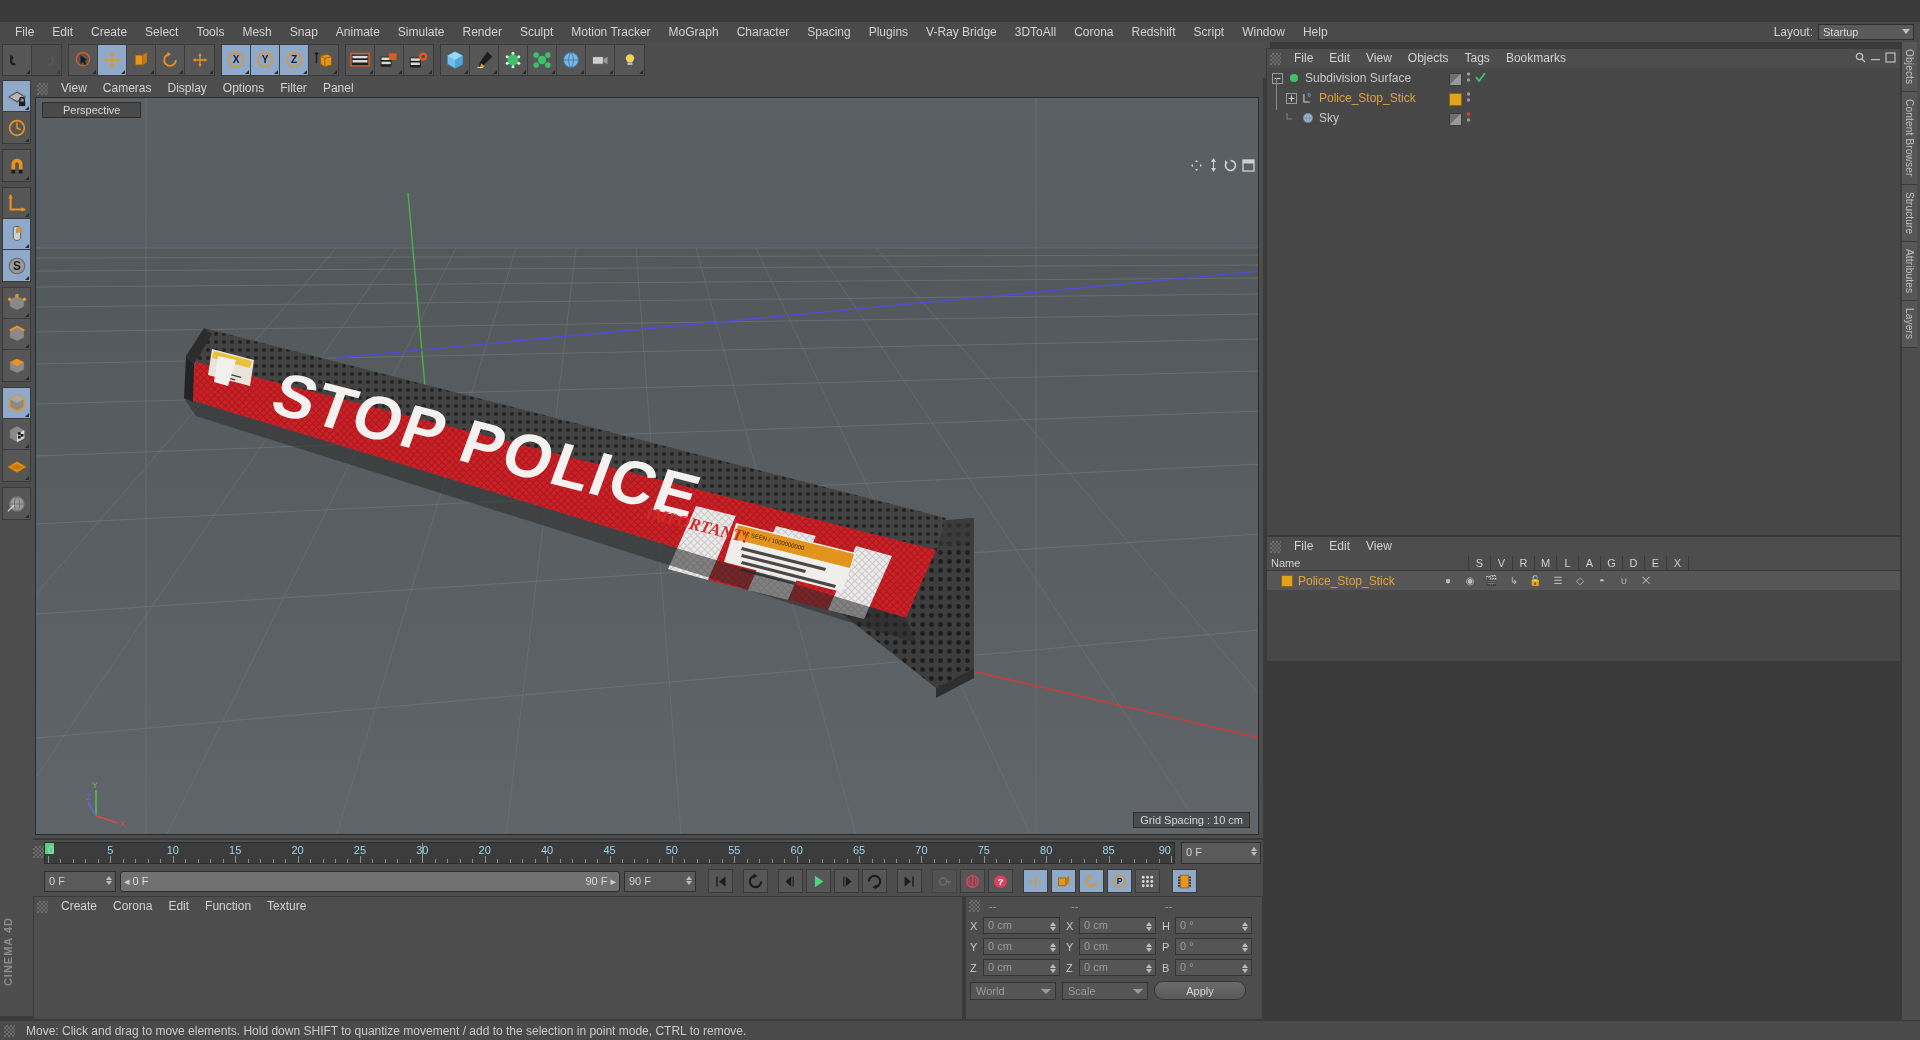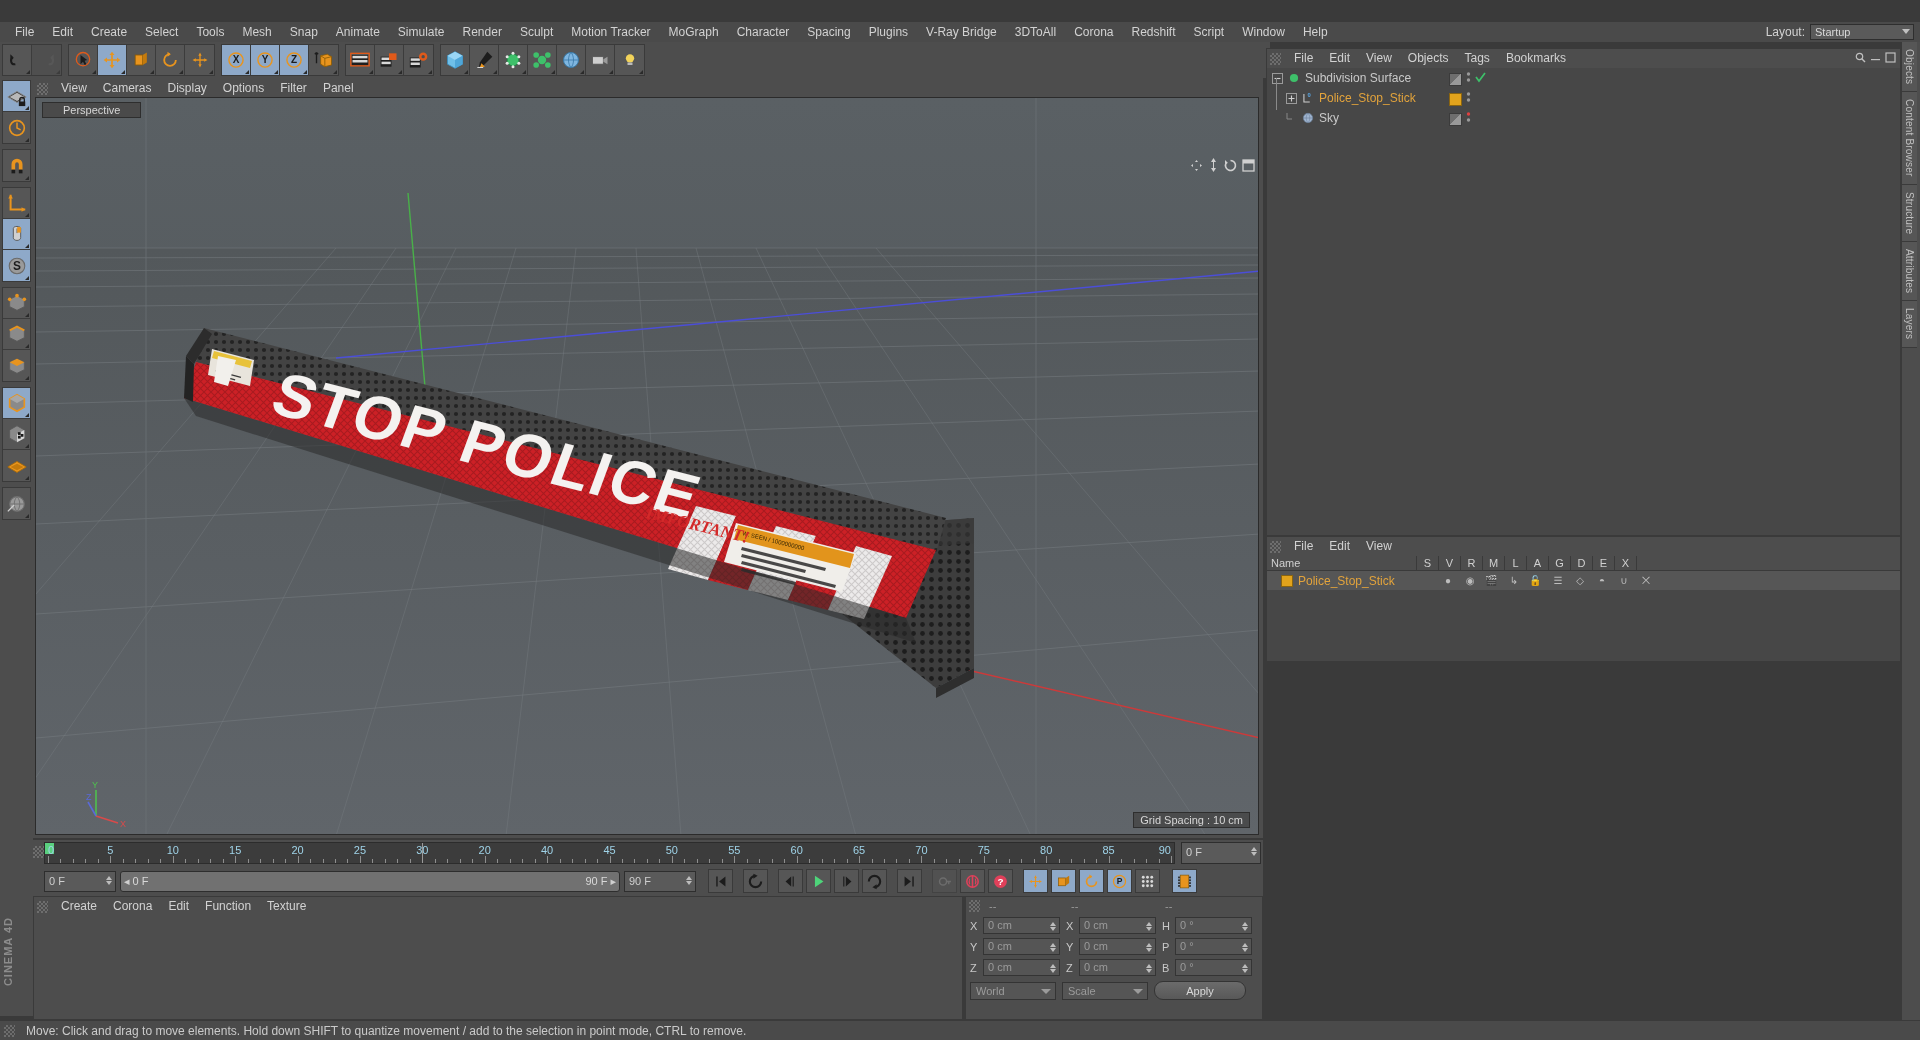--- a/index.html
+++ b/index.html
@@ -28,21 +28,21 @@
 
   
   .menubar{
     position:absolute; left:0; top:22px; width:1920px; height:20px;
     background:#4a4a4a; display:flex; align-items:center; padding-left:6px;
   }
   .menubar .mi{ padding:0 9px; height:20px; line-height:20px; font-size:12px; color:#d2d2d2; white-space:nowrap;}
   .layout-box{ position:absolute; right:6px; top:22px; height:20px; display:flex; align-items:center; gap:5px;}
   .layout-box .lbl{ font-size:12px; color:#d2d2d2; }
   .layout-sel{
-    width:104px; height:16px; background:#5a5a5a; border:1px solid #2e2e2e;
+    width:96px; height:16px; background:#5a5a5a; border:1px solid #2e2e2e;
     display:flex; align-items:center; padding:0 4px; font-size:11px; color:#d8d8d8;
     position:relative;
   }
   .layout-sel .arr{ position:absolute; right:3px; top:4px; border-left:4px solid transparent;
     border-right:4px solid transparent; border-top:5px solid #c0c0c0; }
 
   
   .toolbar{
     position:absolute; left:0; top:42px; width:1270px; height:36px;
     background:#4d4d4d; display:flex; align-items:center; padding-left:2px; gap:0;
@@ -797,21 +797,21 @@
   <div class="pnl" style="left:1266px; top:536px; width:635px; height:126px;">
     <div class="pnlhdr">
       <div class="grip"></div>
       <div id="amenu" style="display:flex">
           <div class="mi">File</div>
           <div class="mi">Edit</div>
           <div class="mi">View</div>
         </div>
     </div>
     <div class="attrhdrrow" id="attrhdr">
-        <div class="c name" style="width: 150px;">Name</div>
+        <div class="c name" style="width: 202px;">Name</div>
         <div class="c" style="width: 22px;">S</div>
         <div class="c" style="width: 22px;">V</div>
         <div class="c" style="width: 22px;">R</div>
         <div class="c" style="width: 22px;">M</div>
         <div class="c" style="width: 22px;">L</div>
         <div class="c" style="width: 22px;">A</div>
         <div class="c" style="width: 22px;">G</div>
         <div class="c" style="width: 22px;">D</div>
         <div class="c" style="width: 22px;">E</div>
         <div class="c" style="width: 22px;">X</div>

